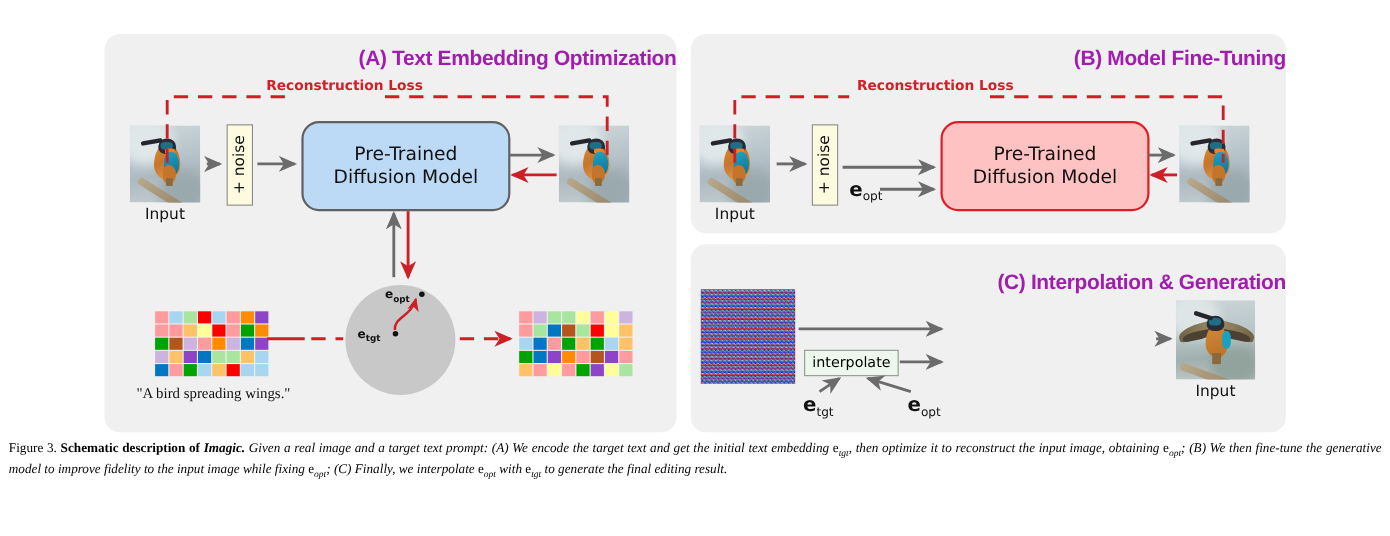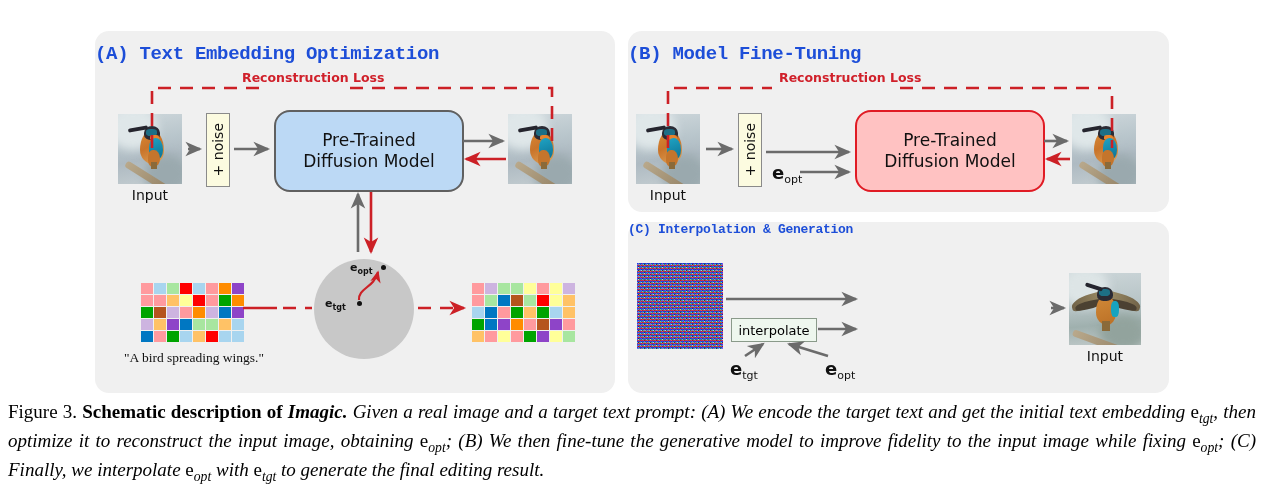--- a/index.html
+++ b/index.html
@@ -12,29 +12,29 @@
   }
   .fig{position:absolute;left:0;top:0;width:1264px;height:487px;}
 
   
   .panel{position:absolute;background:#f0f0f0;border-radius:14px;}
   #panel-a{left:95px;top:31px;width:520px;height:362px;}
   #panel-b{left:628px;top:31px;width:541px;height:181px;}
   #panel-c{left:628px;top:222px;width:541px;height:171px;}
 
   .panel-title{
-    position:absolute;left:0;right:0;text-align:left;
-    font-weight:bold;color:#1d4ed8;
-    font-family:Liberation Mono, monospace;
+    position:absolute;left:0;right:0;text-align:right;
+    font-weight:bold;color:#a21caf;
+    font-family:Liberation Sans, sans-serif;
     letter-spacing:-0.3px;
     white-space:nowrap;
   }
   #title-a{top:12px;font-size:19px;}
   #title-b{top:12px;font-size:19px;}
-  #title-c{top:0;font-size:13px;}
+  #title-c{top:25px;font-size:19px;}
 
   .loss-label{
     position:absolute;color:#d0202a;font-weight:bold;font-size:12.5px;
     font-family:"DejaVu Sans", sans-serif;
     background:#f0f0f0;padding:0 4px;white-space:nowrap;
   }
 
   
   .imgbox{position:absolute;overflow:hidden;}
   .imgcap{position:absolute;text-align:center;font-size:14px;color:#111;
@@ -100,21 +100,21 @@
   .ptdot{position:absolute;width:5px;height:5px;border-radius:50%;background:#111;}
 
   
   .efloat{position:absolute;font-size:15px;color:#111;white-space:nowrap;
      font-family:"DejaVu Sans", sans-serif;}
   .efloat b{font-weight:bold;font-size:18px;}
   .efloat sub{font-size:11px;font-weight:normal;}
 
   
   #caption{position:absolute;left:8px;top:399px;width:1248px;
-    font-family:"Liberation Serif", serif;font-size:19px;line-height:1.42;
+    font-family:"Liberation Serif", serif;font-size:12px;line-height:1.42;
     color:#000;text-align:justify;}
   #caption .bold{font-weight:bold;}
   #caption .boldital{font-weight:bold;font-style:italic;}
   #caption .ital{font-style:italic;}
   #caption .mathe{font-style:normal;font-family:"Liberation Serif",serif;}
   #caption .mathe sub{font-style:italic;font-size:.72em;}
 </style>
 </head>
 <body>
 

